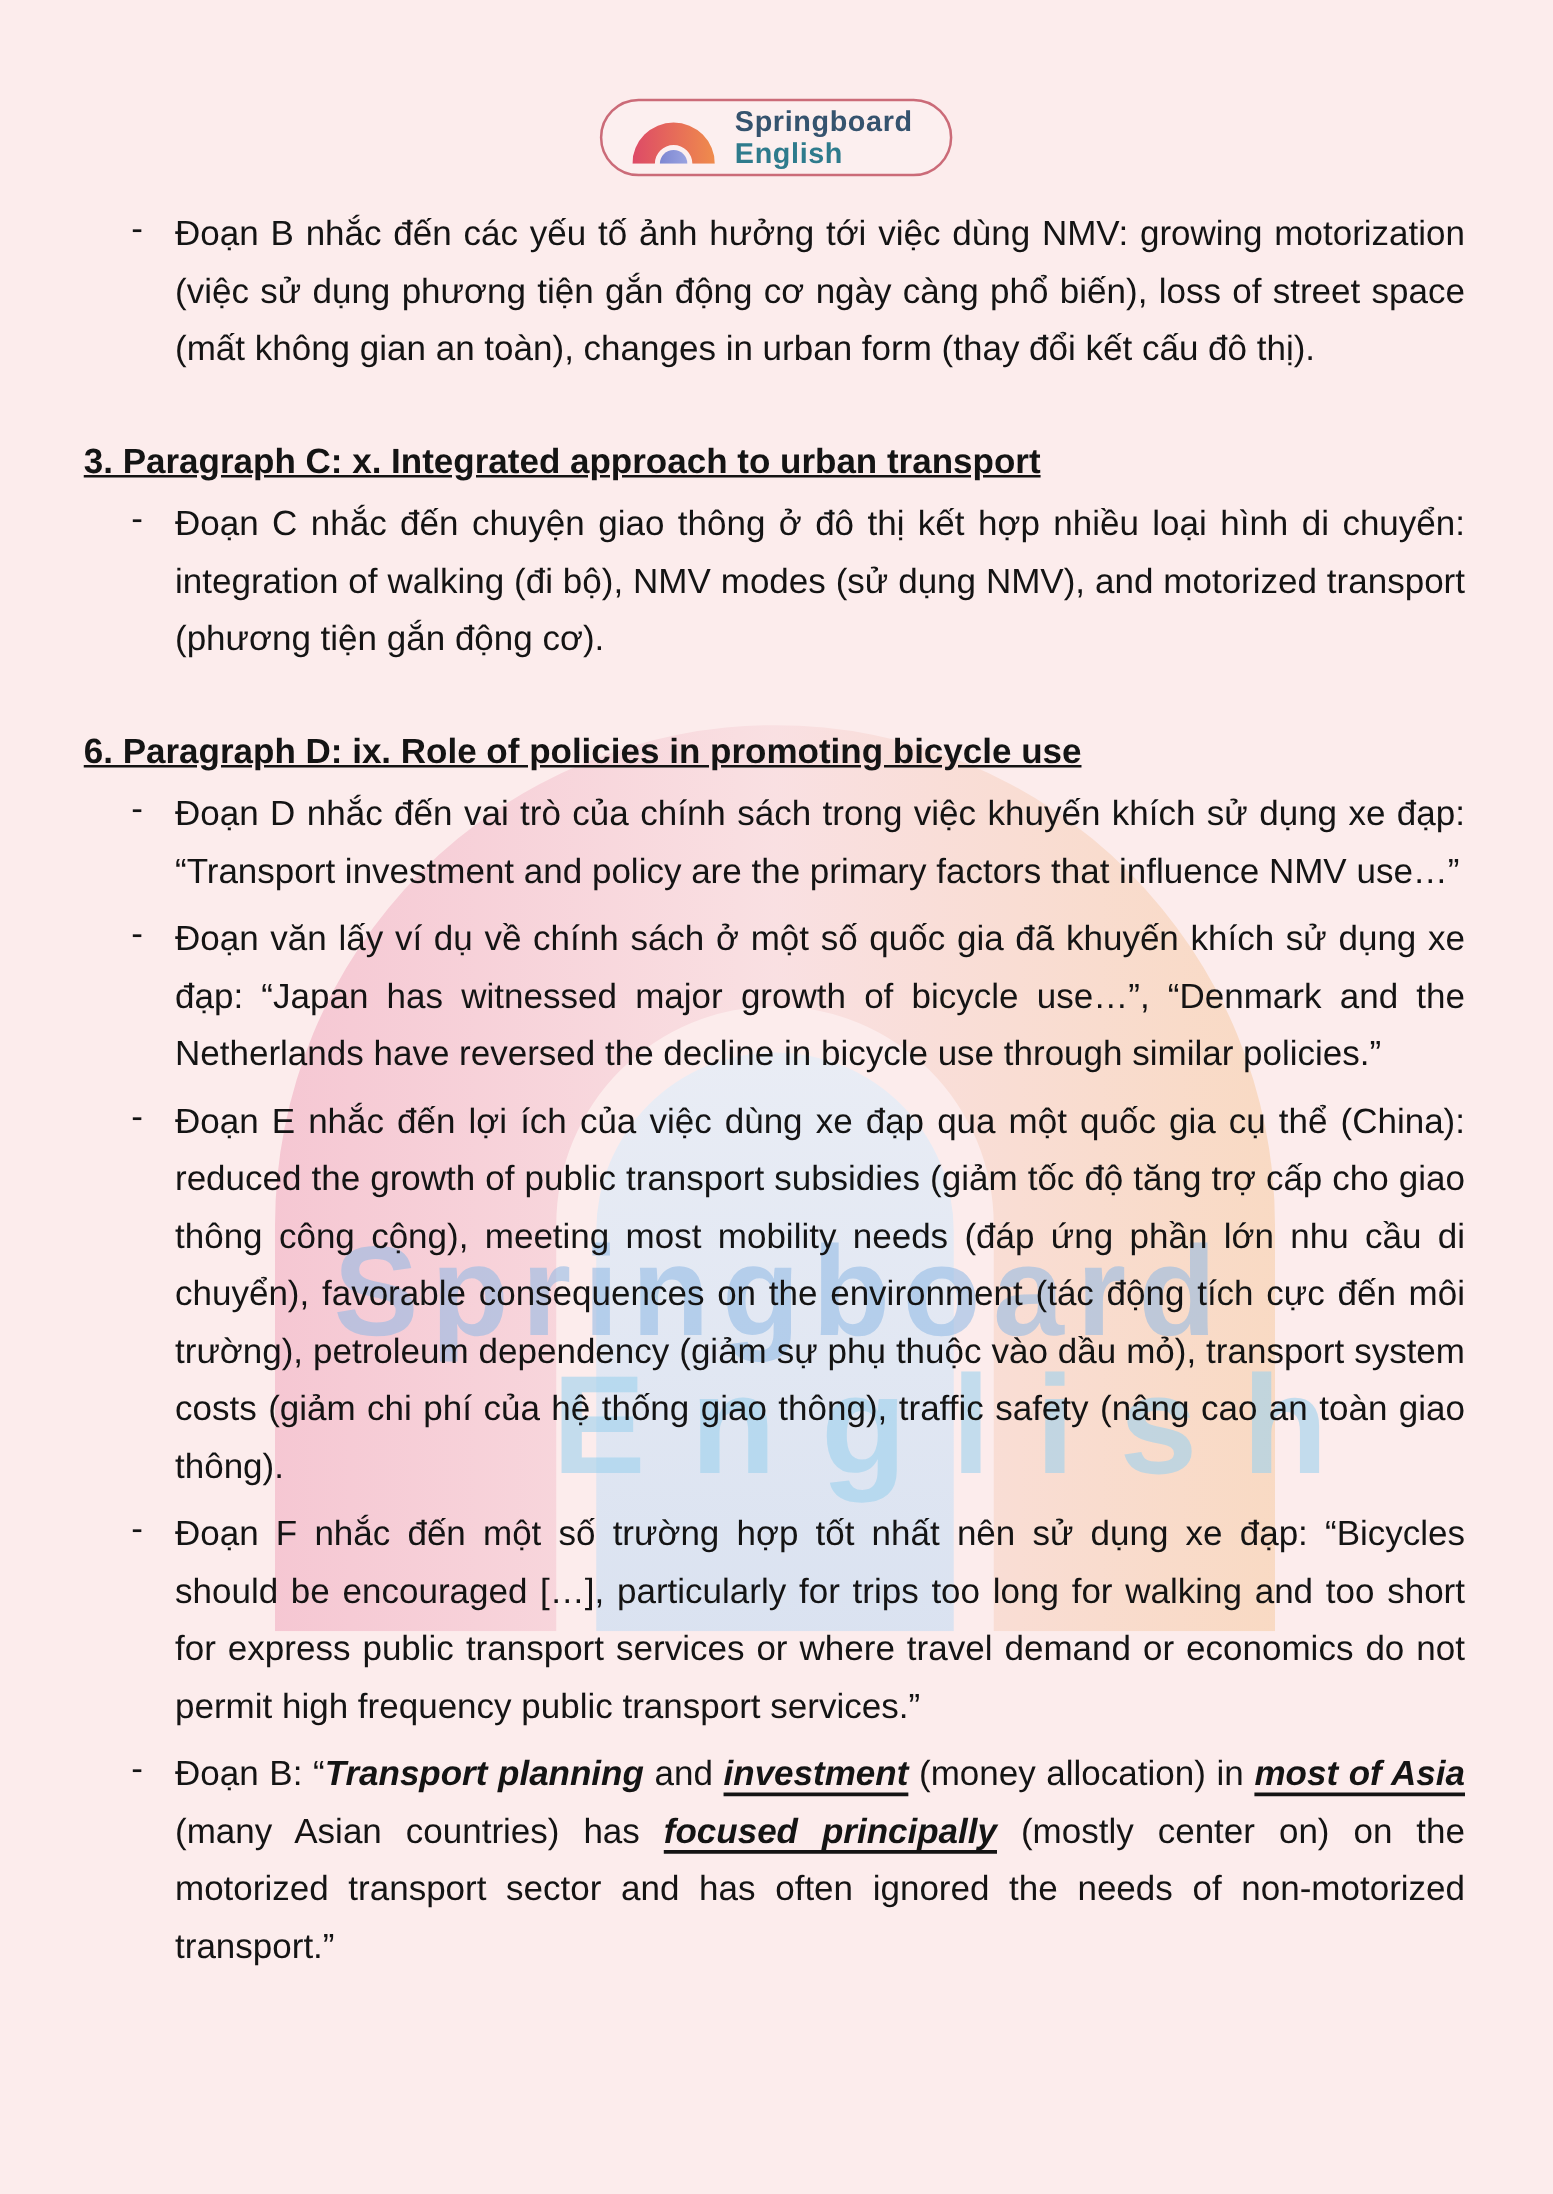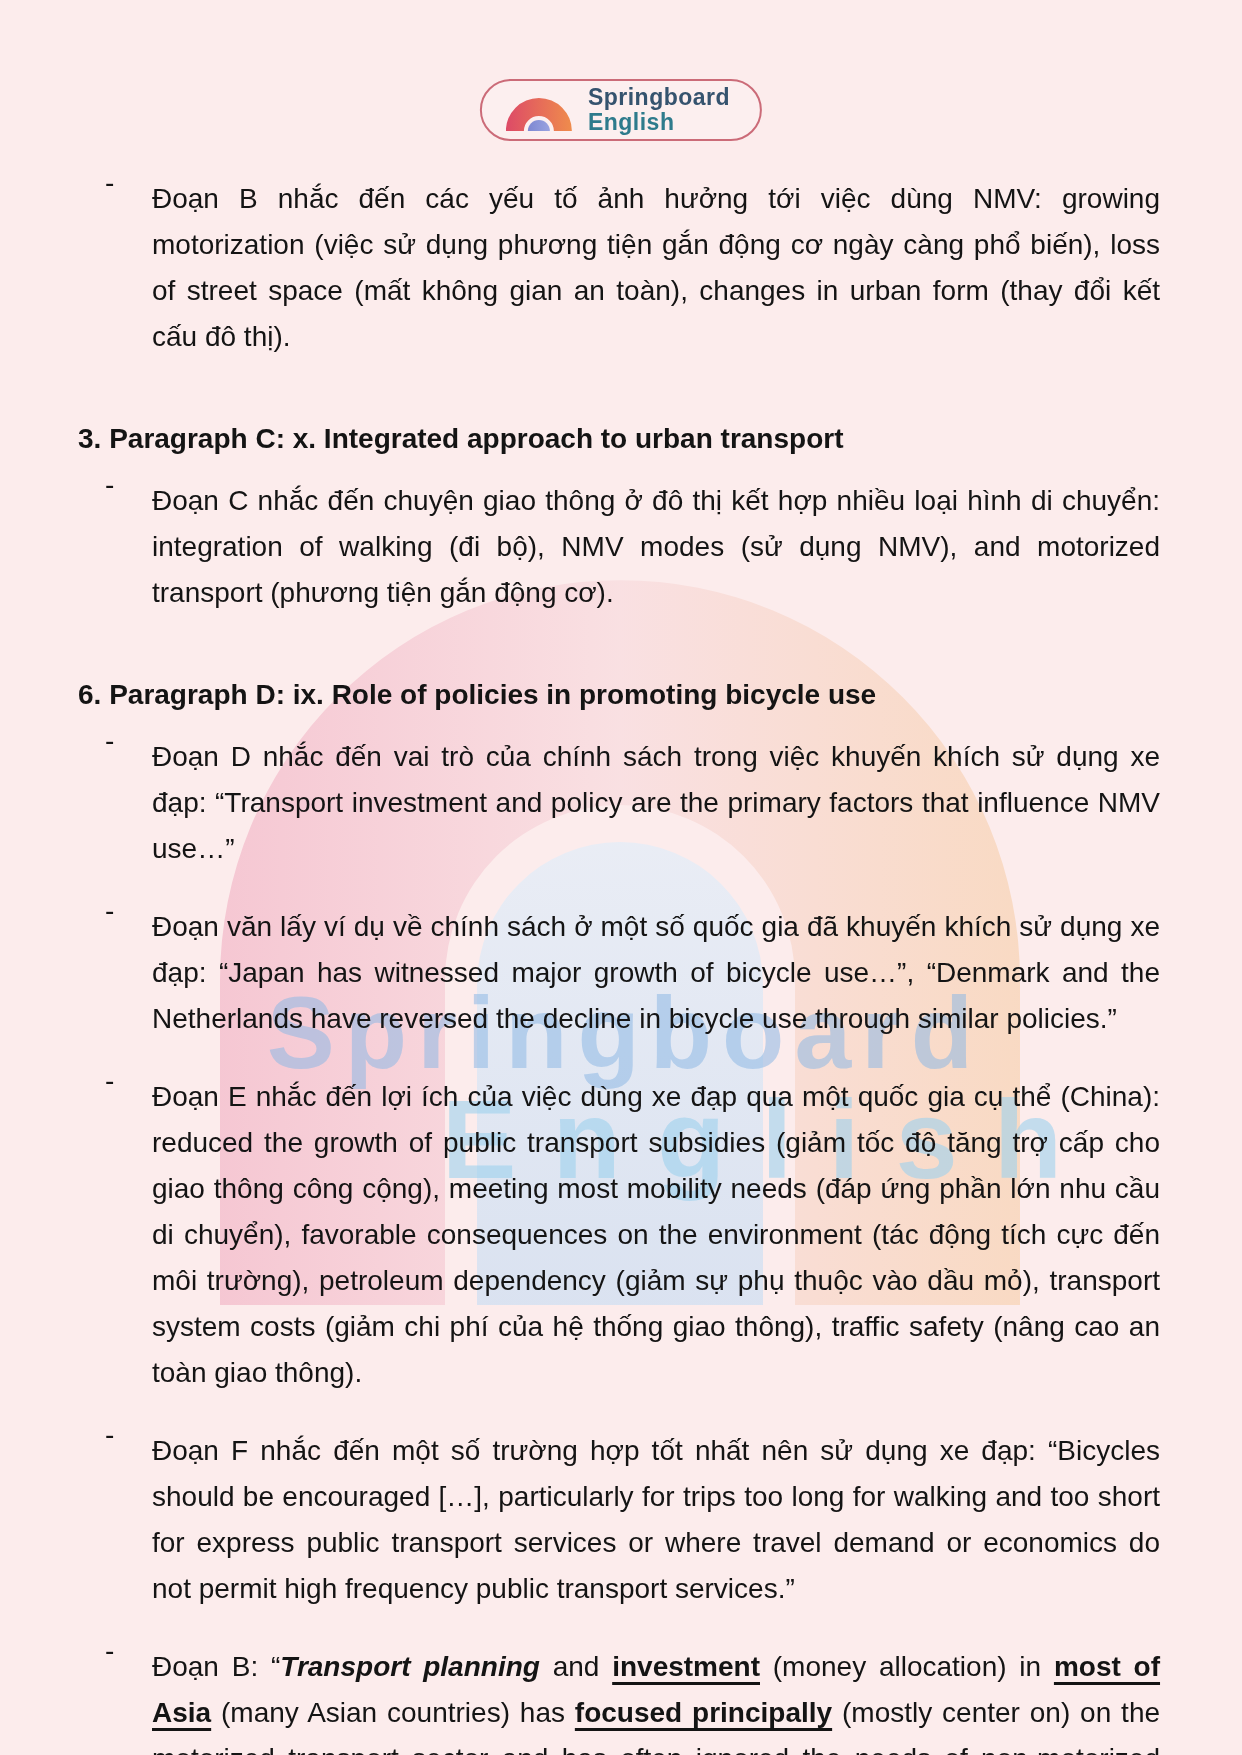--- a/index.html
+++ b/index.html
@@ -93,44 +93,46 @@
     left: 66px;
     right: 66px;
     top: 160px;
     z-index: 1;
     font-size: 28px;
     line-height: 46px;
     color: #141414;
   }
   .block-heading {
     font-weight: 700;
-    margin: 40px 0 0 12px;
+    margin: 40px 0 0 1px;
+    text-decoration: underline;
   }
   .block-heading + .block-heading { margin-top: 0; }
   .bullet {
     display: flex;
     margin: 0;
   }
   .bullet .dash {
     flex: 0 0 70px;
     box-sizing: border-box;
     padding-left: 39px;
   }
   .bullet .text {
     flex: 1;
-    margin: 16px;
+    margin: 4px;
     text-align: justify;
   }
   .run-b  { font-weight: 400; }
   .run-bi { font-weight: 700; font-style: italic; }
   .run-bu {
     font-weight: 700;
     text-decoration: underline;
     text-decoration-thickness: 2.5px;
     text-underline-offset: 6px;
+    font-style: italic;
   }
 </style>
 </head>
 <body>
 
 <div class="page">
 
   <div class="watermark">
     <svg class="wm-arch" width="830" height="760" viewBox="0 0 830 760">
       <defs>

